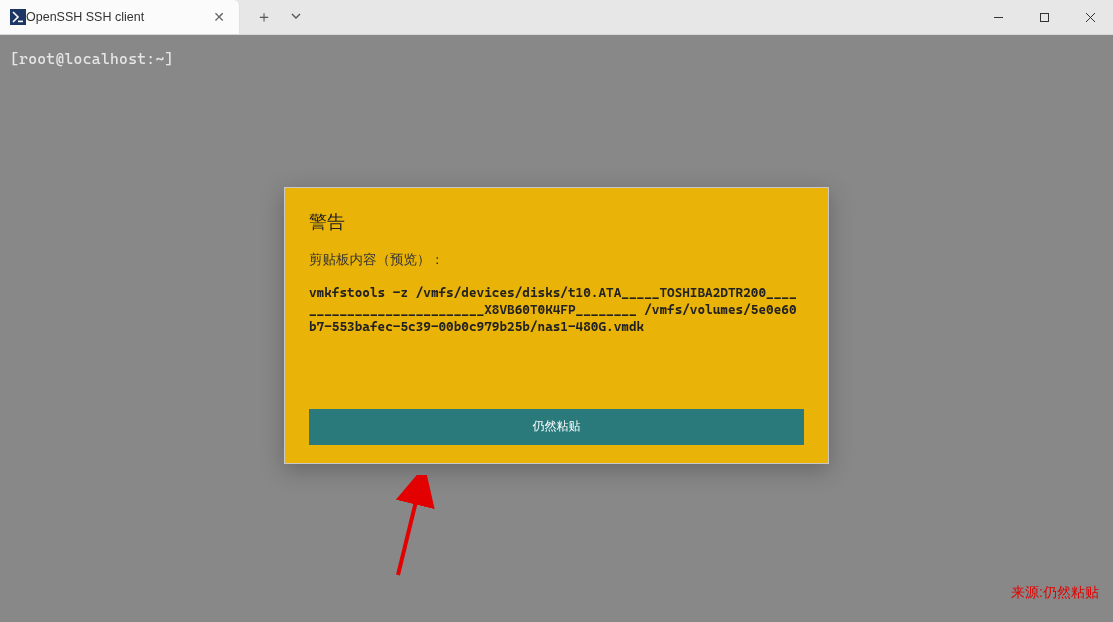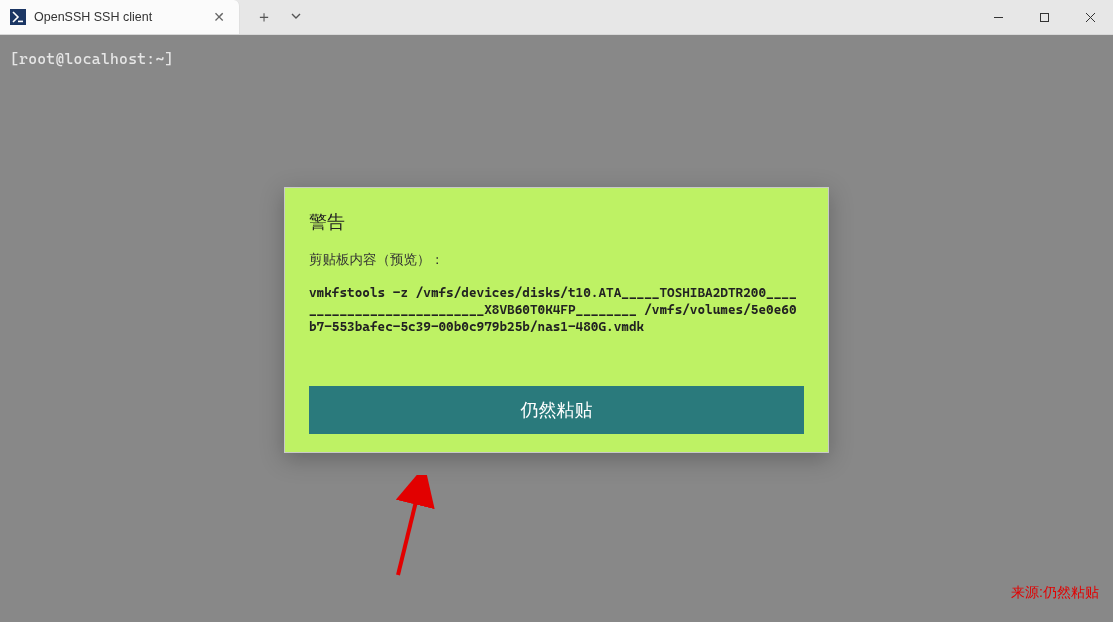--- a/index.html
+++ b/index.html
@@ -13,21 +13,21 @@
       display: flex;
       align-items: stretch;
       border-bottom: 1px solid #d8d8d8;
     }
     .tab {
       width: 240px;
       background: #fbfbfb;
       display: flex;
       align-items: center;
       padding: 0 10px;
-      gap: 8px;
+      gap: 0;
       border-right: 1px solid #e0e0e0;
       border-top-right-radius: 6px;
       font-size: 12.5px;
       color: #333;
       position: relative;
     }
     .tab-icon {
       width: 16px; height: 16px;
       background: #1b3664;
       display: inline-flex;
@@ -64,21 +64,21 @@
       color: #e6e6e6;
       letter-spacing: 0.3px;
     }
 
     
     .dialog {
       position: absolute;
       top: 152px;
       left: 284px;
       width: 545px;
-      background: #bef264;
+      background: #eab308;
       border: 1px solid #c8c8c8;
       box-shadow: 0 6px 22px rgba(0,0,0,0.25);
       padding: 22px 24px 18px 24px;
       color: #222;
     }
     .dialog-title { font-size: 18px; margin-bottom: 16px; color: #222; }
     .dialog-body { font-size: 13.5px; line-height: 1.55; color: #333; }
     .dialog-body p { margin-bottom: 14px; }
     .clip-preview-label { margin-top: 0; }
     .preview-text {
@@ -87,27 +87,28 @@
       white-space: pre-wrap;
       word-break: break-all;
       line-height: 1.3;
       color: #222;
       margin-bottom: 50px;
       font-weight: bold;
     }
     .dialog-actions { display: flex; gap: 6px; }
     .btn {
       flex: 1;
-      height: 48px;
+      height: 36px;
       border: none;
-      font-size: 18px;
+      font-size: 12px;
       cursor: pointer;
       display: flex;
       align-items: center;
       justify-content: center;
+      margin-top: 23px;
     }
     .btn-primary { background: #2a7a7c; color: #ffffff; }
     .btn-secondary { background: #d9d9d9; color: #222; }
 
     
     .arrow {
       position: absolute;
       top: 440px;
       left: 388px;
       pointer-events: none;

